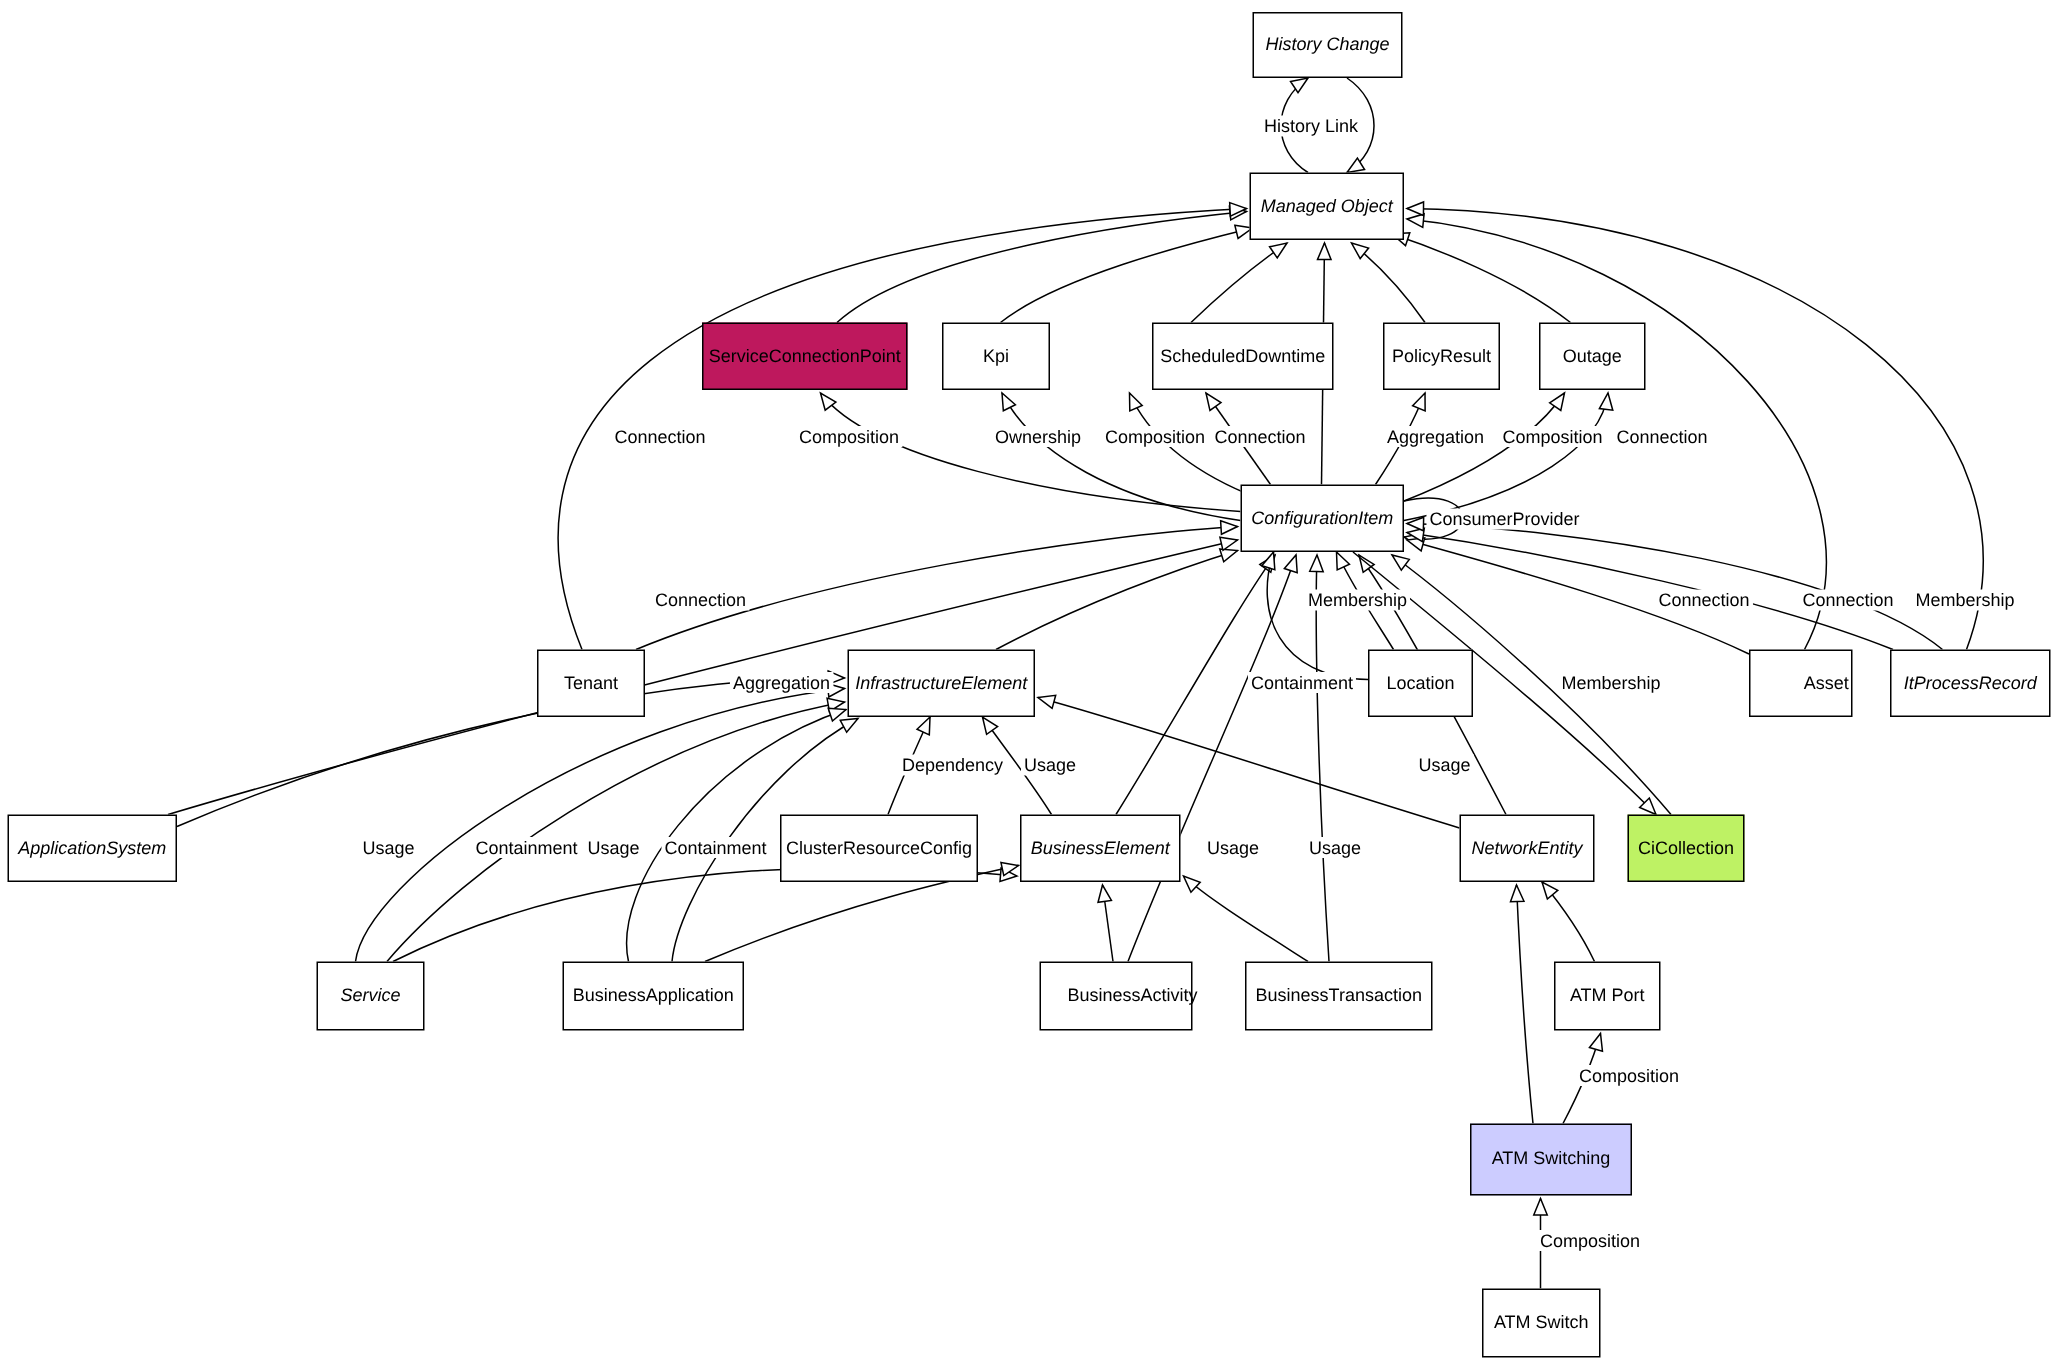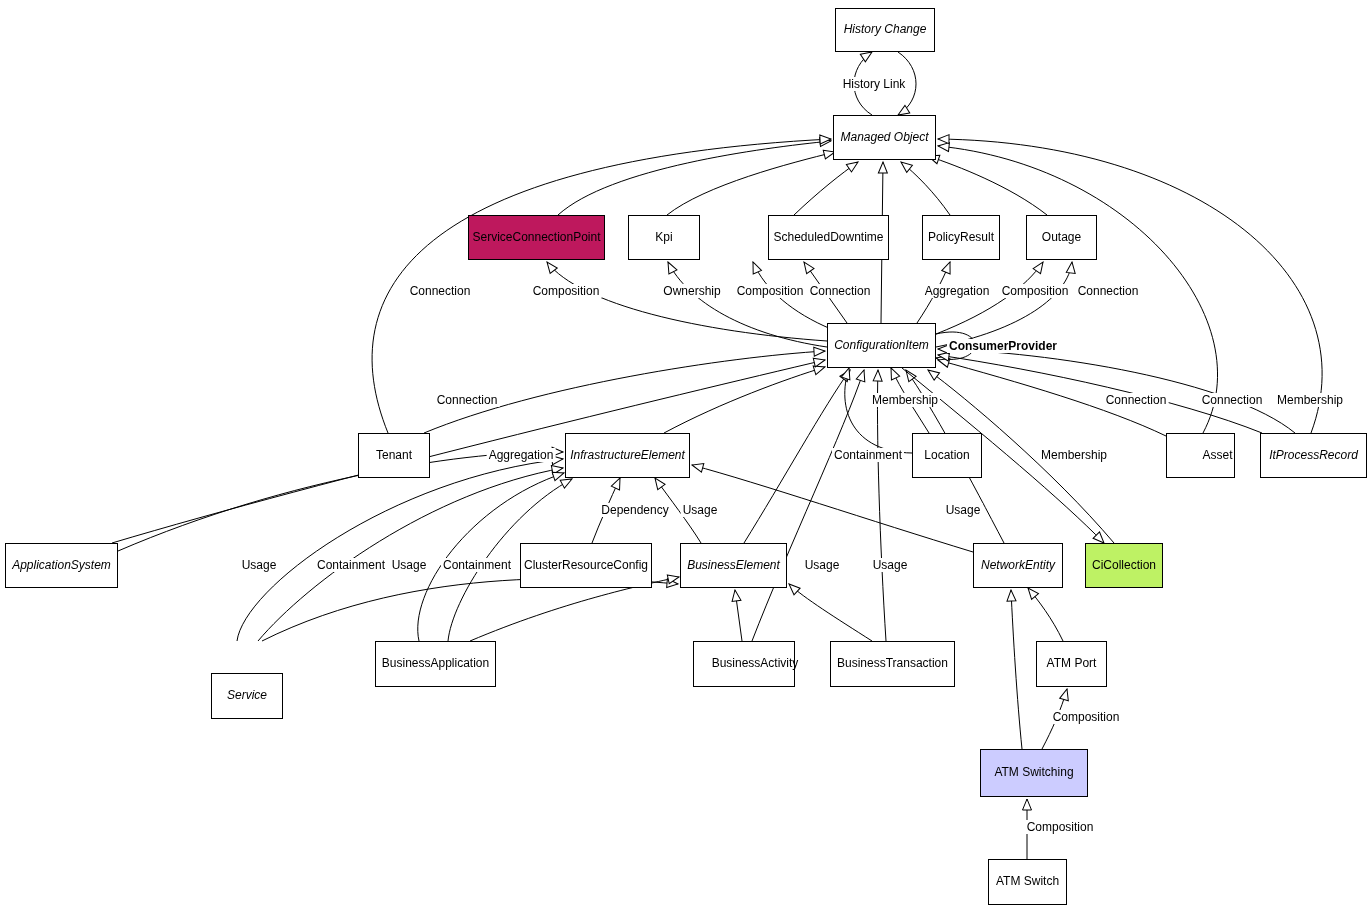--- a/index.html
+++ b/index.html
@@ -85,41 +85,41 @@
       <div class="node" style="left: 358px; top: 433px; width: 72px; height: 45px; background: rgb(255, 255, 255);">Tenant</div>
       <div class="node italic" style="left: 565px; top: 433px; width: 125px; height: 45px; background: rgb(255, 255, 255);">InfrastructureElement</div>
       <div class="node" style="left: 912px; top: 433px; width: 70px; height: 45px; background: rgb(255, 255, 255);">Location</div>
       <div class="node" style="left: 1166px; top: 433px; width: 69px; height: 45px; background: rgb(255, 255, 255); padding-left: 36px;">Asset</div>
       <div class="node italic" style="left: 1260px; top: 433px; width: 107px; height: 45px; background: rgb(255, 255, 255);">ItProcessRecord</div>
       <div class="node italic" style="left: 5px; top: 543px; width: 113px; height: 45px; background: rgb(255, 255, 255);">ApplicationSystem</div>
       <div class="node" style="left: 520px; top: 543px; width: 132px; height: 45px; background: rgb(255, 255, 255);">ClusterResourceConfig</div>
       <div class="node italic" style="left: 680px; top: 543px; width: 107px; height: 45px; background: rgb(255, 255, 255);">BusinessElement</div>
       <div class="node italic" style="left: 973px; top: 543px; width: 90px; height: 45px; background: rgb(255, 255, 255);">NetworkEntity</div>
       <div class="node" style="left: 1085px; top: 543px; width: 78px; height: 45px; background: #bef264;">CiCollection</div>
-      <div class="node italic" style="left: 211px; top: 641px; width: 72px; height: 46px; background: rgb(255, 255, 255); margin-top: 32px;">Service</div>
+      <div class="node italic" style="left: 211px; top: 641px; width: 72px; height: 46px; background: rgb(255, 255, 255);">Service</div>
       <div class="node" style="left: 375px; top: 641px; width: 121px; height: 46px; background: rgb(255, 255, 255);">BusinessApplication</div>
       <div class="node" style="left: 693px; top: 641px; width: 102px; height: 46px; background: rgb(255, 255, 255); padding-left: 24px;">BusinessActivity</div>
       <div class="node" style="left: 830px; top: 641px; width: 125px; height: 46px; background: rgb(255, 255, 255);">BusinessTransaction</div>
       <div class="node" style="left: 1036px; top: 641px; width: 71px; height: 46px; background: rgb(255, 255, 255);">ATM Port</div>
       <div class="node" style="left: 980px; top: 749px; width: 108px; height: 48px; background: rgb(204, 204, 255); text-align: center;">ATM Switching</div>
       <div class="node" style="left: 988px; top: 859px; width: 79px; height: 46px; background: rgb(255, 255, 255);">ATM Switch</div>
     </div>
   <div id="labels-layer">
       <span class="edge-label" style="left: 874px; top: 84px;">History Link</span>
       <span class="edge-label" style="left: 467px; top: 400px;">Connection</span>
       <span class="edge-label" style="left: 440px; top: 291px;">Connection</span>
       <span class="edge-label" style="left: 521px; top: 455px;">Aggregation</span>
       <span class="edge-label" style="left: 566px; top: 291px;">Composition</span>
       <span class="edge-label" style="left: 692px; top: 291px;">Ownership</span>
       <span class="edge-label" style="left: 770px; top: 291px;">Composition</span>
       <span class="edge-label" style="left: 840px; top: 291px;">Connection</span>
       <span class="edge-label" style="left: 957px; top: 291px;">Aggregation</span>
       <span class="edge-label" style="left: 1035px; top: 291px;">Composition</span>
       <span class="edge-label" style="left: 1108px; top: 291px;">Connection</span>
-      <span class="edge-label" style="left: 1003px; top: 346px; font-weight: bold;">ConsumerProvider</span>
+      <span class="edge-label" style="left: 1003px; top: 346px;">ConsumerProvider</span>
       <span class="edge-label" style="left: 868px; top: 455px;">Containment</span>
       <span class="edge-label" style="left: 905px; top: 400px;">Membership</span>
       <span class="edge-label" style="left: 1074px; top: 455px;">Membership</span>
       <span class="edge-label" style="left: 1136px; top: 400px;">Connection</span>
       <span class="edge-label" style="left: 1232px; top: 400px;">Connection</span>
       <span class="edge-label" style="left: 1310px; top: 400px;">Membership</span>
       <span class="edge-label" style="left: 635px; top: 510px;">Dependency</span>
       <span class="edge-label" style="left: 700px; top: 510px;">Usage</span>
       <span class="edge-label" style="left: 963px; top: 510px;">Usage</span>
       <span class="edge-label" style="left: 259px; top: 565px;">Usage</span>

